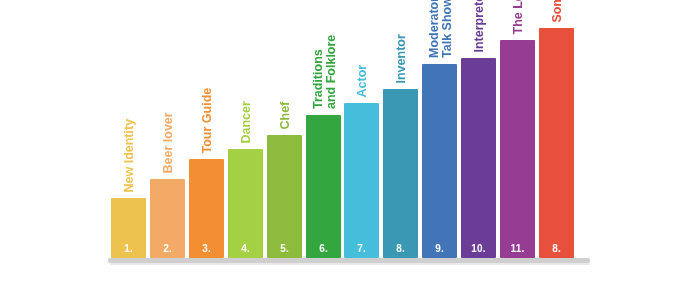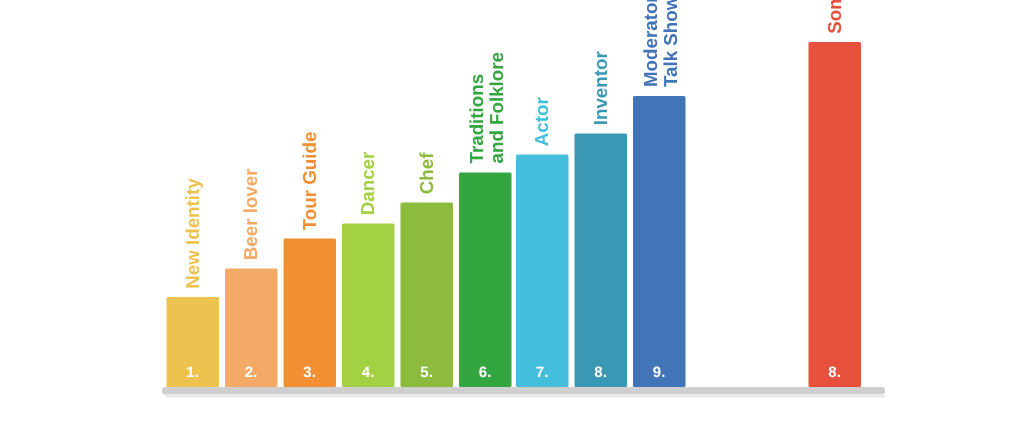--- a/index.html
+++ b/index.html
@@ -161,20 +161,34 @@
           <div class="bar-label-inner" style="color: rgb(58, 152, 181); left: 23.5px;">Inventor</div>
         </div>
       </div>
       <div class="bar-slot" style="left: 311px; height: 258px;">
         <div class="bar-rect" style="height: 194px; background: rgb(66, 116, 184);"></div>
         <div class="bar-number">9.</div>
         <div class="bar-label" style="bottom: 200px;">
           <div class="bar-label-inner" style="color: rgb(66, 116, 184); left: 30.5px;"><span class="l1">Moderator</span><span class="l2">Talk Show Host</span></div>
         </div>
       </div>
+      <div class="bar-slot" style="left: 350px; height: 258px;">
+        <div class="bar-rect" style="height: 200px; background: rgb(107, 61, 150);"></div>
+        <div class="bar-number">10.</div>
+        <div class="bar-label" style="bottom: 206px;">
+          <div class="bar-label-inner" style="color: rgb(107, 61, 150); left: 23.5px;">Interpreter</div>
+        </div>
+      </div>
+      <div class="bar-slot" style="left: 389px; height: 258px;">
+        <div class="bar-rect" style="height: 218px; background: rgb(150, 61, 147);"></div>
+        <div class="bar-number">11.</div>
+        <div class="bar-label" style="bottom: 224px;">
+          <div class="bar-label-inner" style="color: rgb(150, 61, 147); left: 23.5px;">The Loser</div>
+        </div>
+      </div>
       <div class="bar-slot" style="left: 428px; height: 258px;">
         <div class="bar-rect" style="height: 230px; background: rgb(232, 80, 62);"></div>
         <div class="bar-number">8.</div>
         <div class="bar-label" style="bottom: 236px;">
           <div class="bar-label-inner" style="color: rgb(232, 80, 62); left: 23.5px;">Sommeliér</div>
         </div>
       </div>
     </div>
 
   <div id="baseline"></div>

